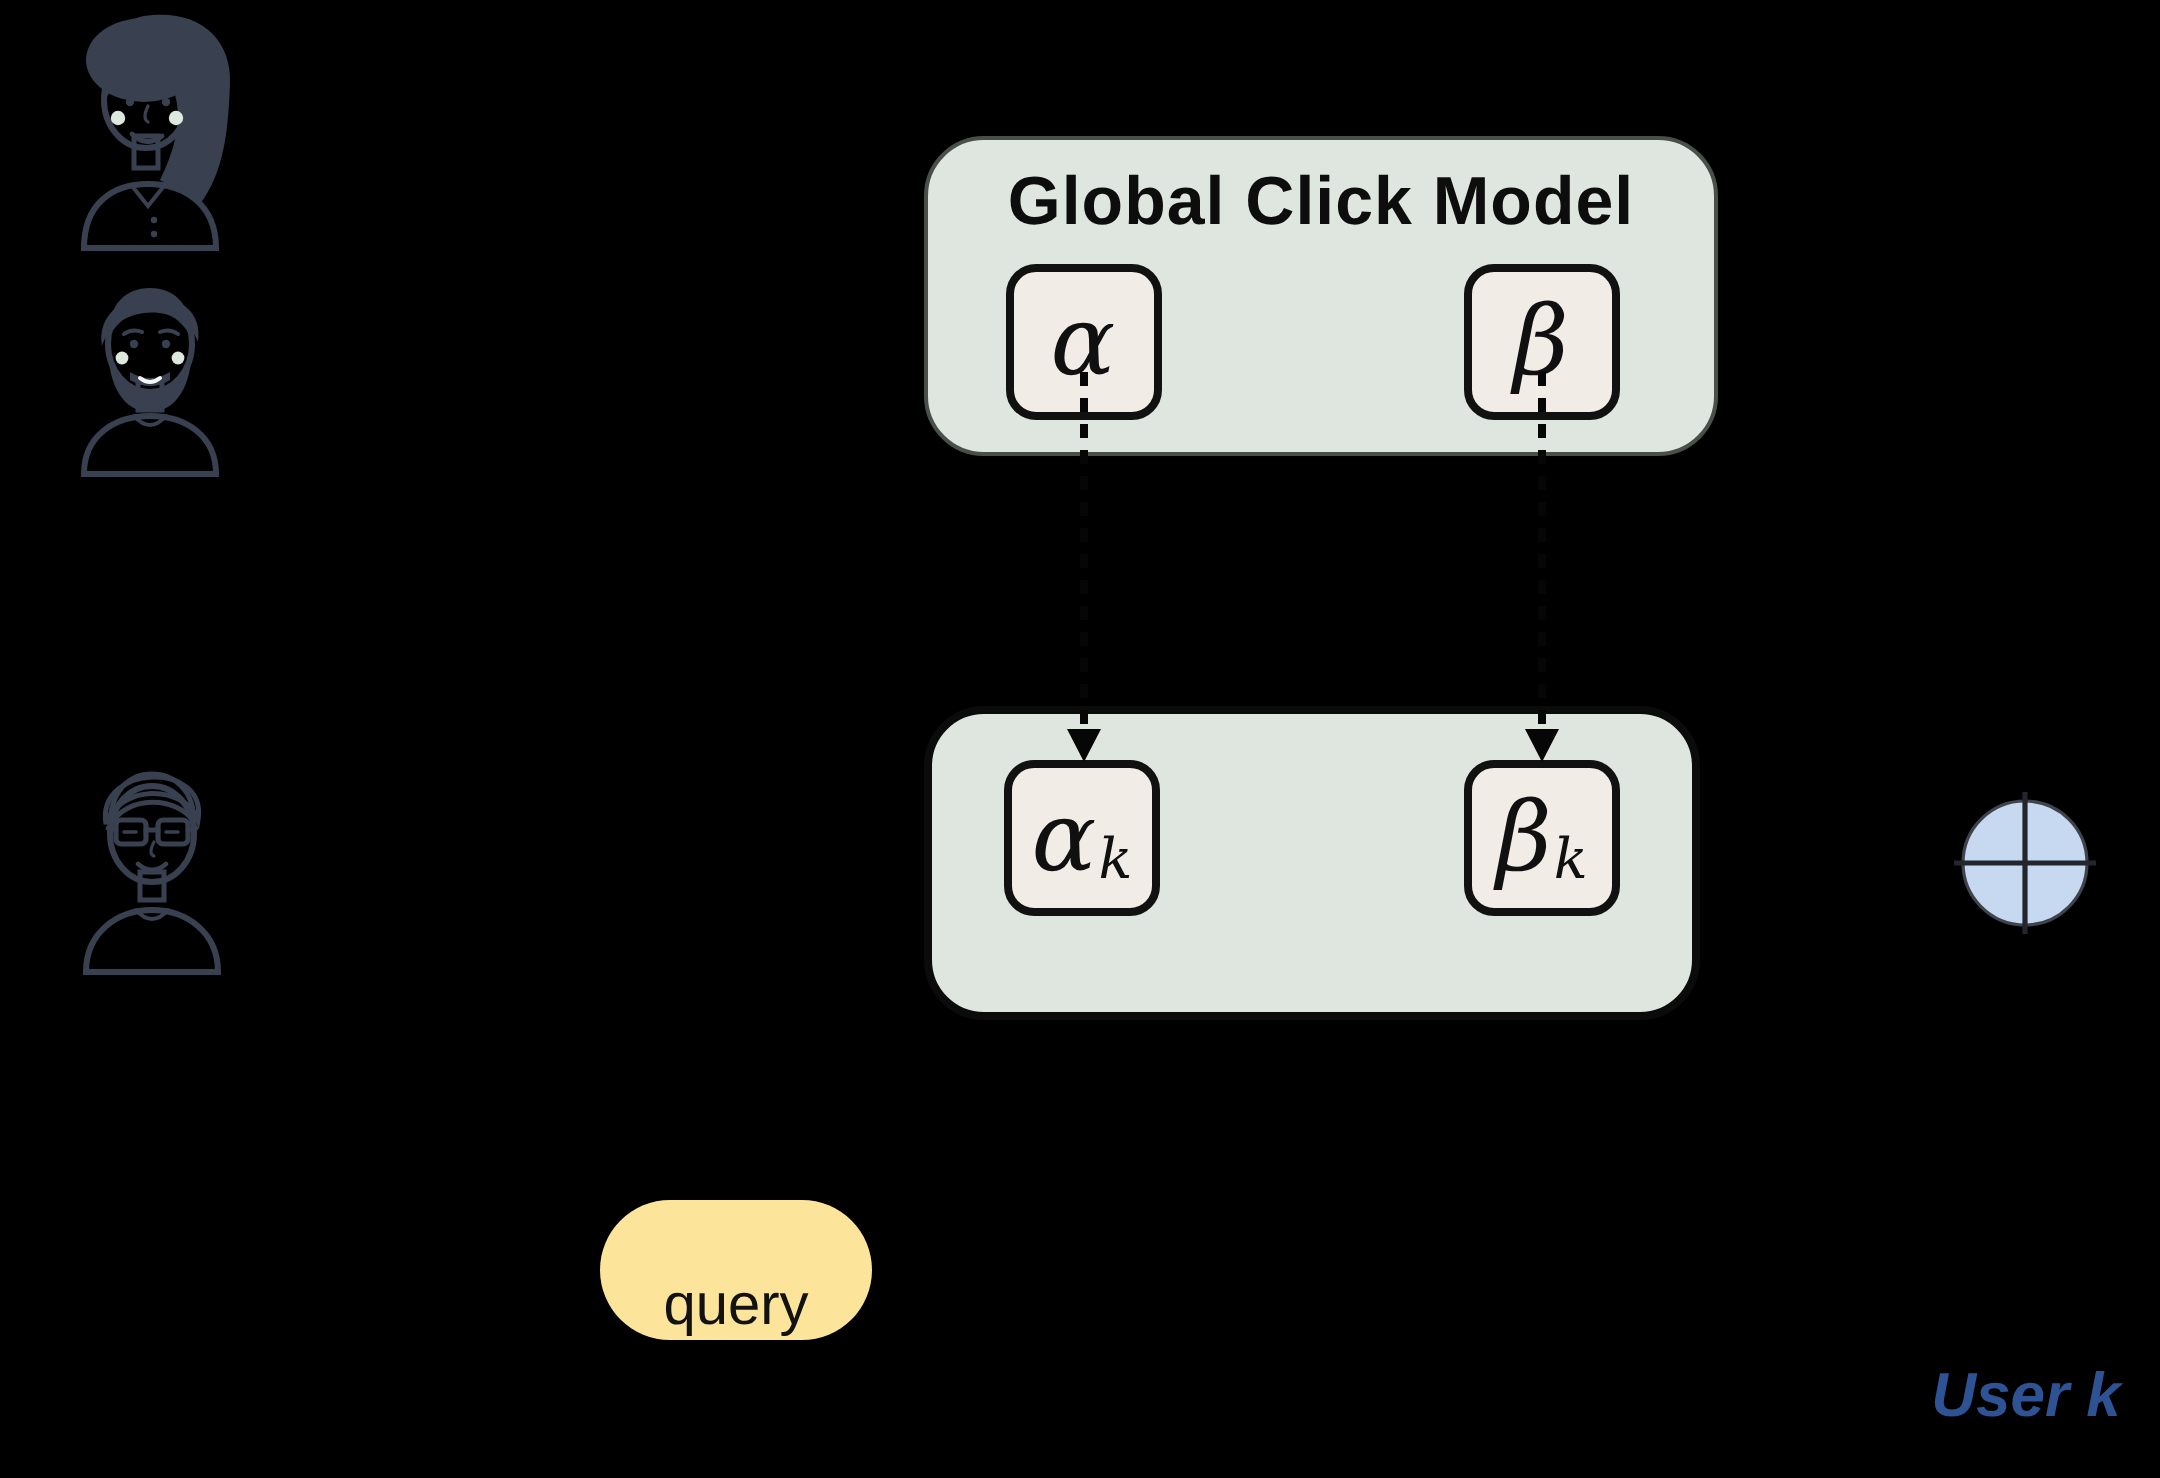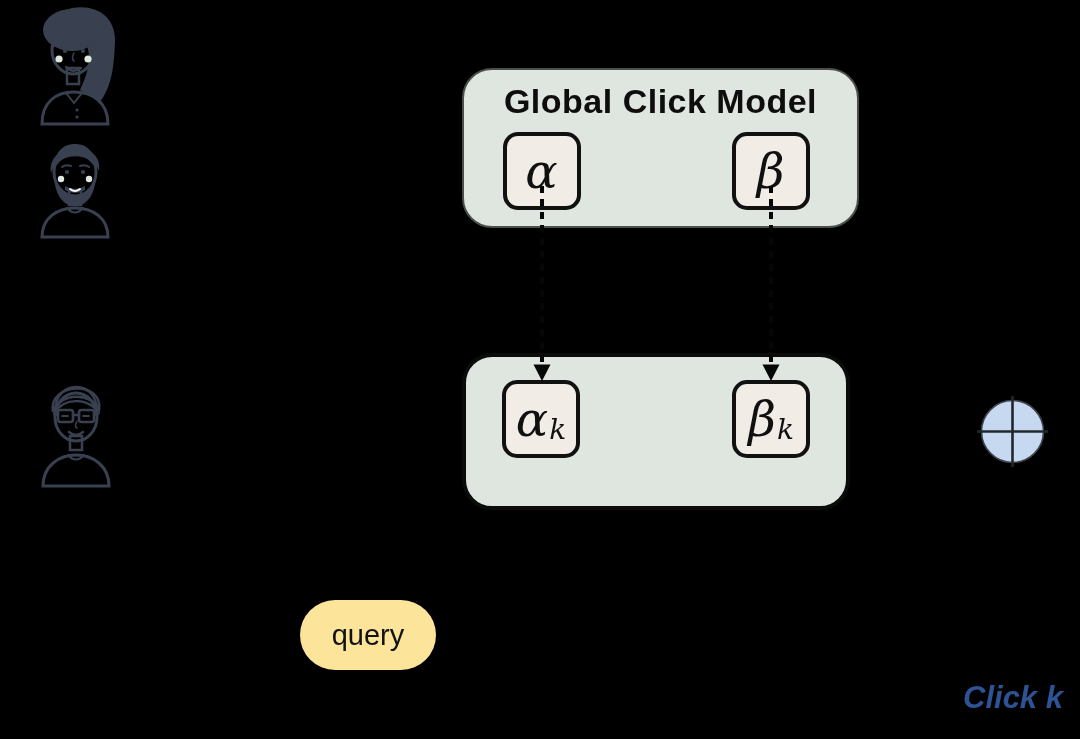--- a/index.html
+++ b/index.html
@@ -35,21 +35,21 @@
     font-family:"DejaVu Serif",serif;font-style:italic;font-size:48px;color:#101010;
     line-height:1;
   }
   .param-sub{
     font-family:"DejaVu Serif",serif;font-style:italic;font-size:28px;color:#101010;
     line-height:1;align-self:flex-end;margin-bottom:10px;margin-left:1px;
   }
   
   .query-pill{
     position:absolute;left:300px;top:600px;width:136px;height:70px;border-radius:35px;
-    background:var(--query-fill,#fce49b);display:flex;align-items:center;justify-content:center;
+    background:var(--query-fill,#fce49b);display:flex;align-items:flex-end;justify-content:center;
   }
   .query-label{font-size:29px;color:#121212;font-weight:400;}
   
   .user-k-label{
     position:absolute;left:958px;top:680px;width:110px;text-align:center;
     font-style:italic;font-weight:700;font-size:31px;color:var(--user-label-color,#2d5394);
     white-space:nowrap;
   }
   
   .avatar{position:absolute;}
@@ -151,21 +151,21 @@
   <div class="query-pill">
     <span class="query-label">query</span>
   </div>
 
   <svg class="aggregator" viewBox="0 0 83 83">
     <circle cx="41.5" cy="41.5" r="31" fill="var(--aggregate-fill,#c7d9f0)" stroke="#3f444c" stroke-width="1.6"></circle>
     <line x1="41.5" y1="6" x2="41.5" y2="77" stroke="#23272d" stroke-width="2.6"></line>
     <line x1="6" y1="41.5" x2="77" y2="41.5" stroke="#23272d" stroke-width="2.6"></line>
   </svg>
 
-  <div class="user-k-label">Click k</div>
+  <div class="user-k-label">User k</div>
 
   <svg class="arrows-layer">
     <g stroke="var(--arrow-color,#060606)" fill="var(--arrow-color,#060606)">
       <line x1="542" y1="186" x2="542" y2="367" stroke-width="4" stroke-dasharray="7 6" fill="none"></line>
       <polygon points="542,381 533.5,364.5 550.5,364.5" stroke="none"></polygon>
     </g>
     <g stroke="var(--arrow-color,#060606)" fill="var(--arrow-color,#060606)">
       <line x1="771" y1="186" x2="771" y2="367" stroke-width="4" stroke-dasharray="7 6" fill="none"></line>
       <polygon points="771,381 762.5,364.5 779.5,364.5" stroke="none"></polygon>
     </g>

